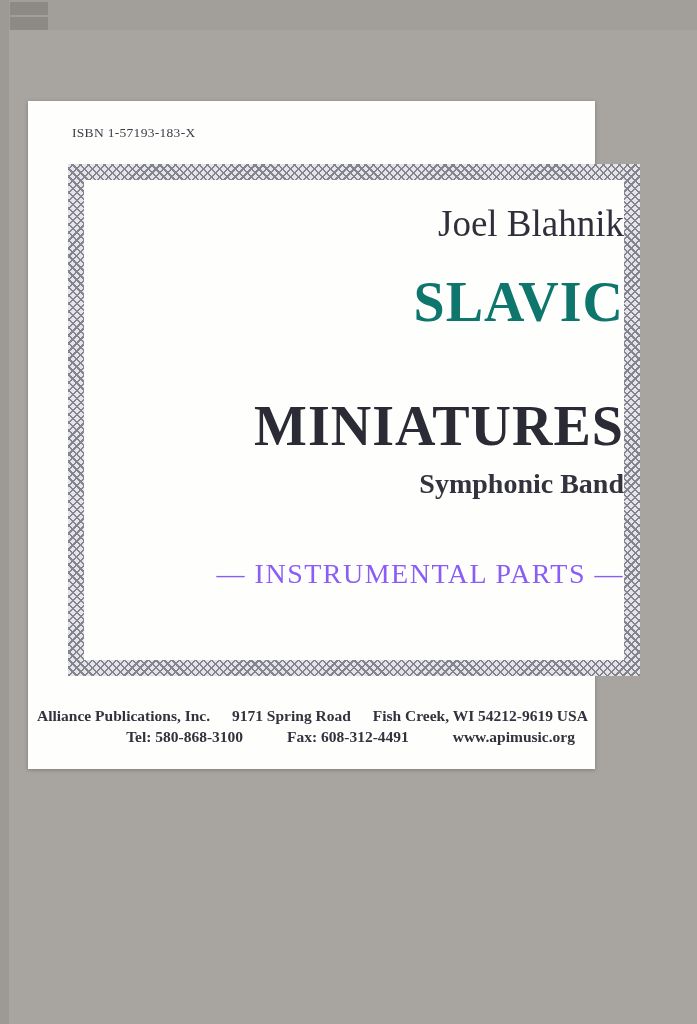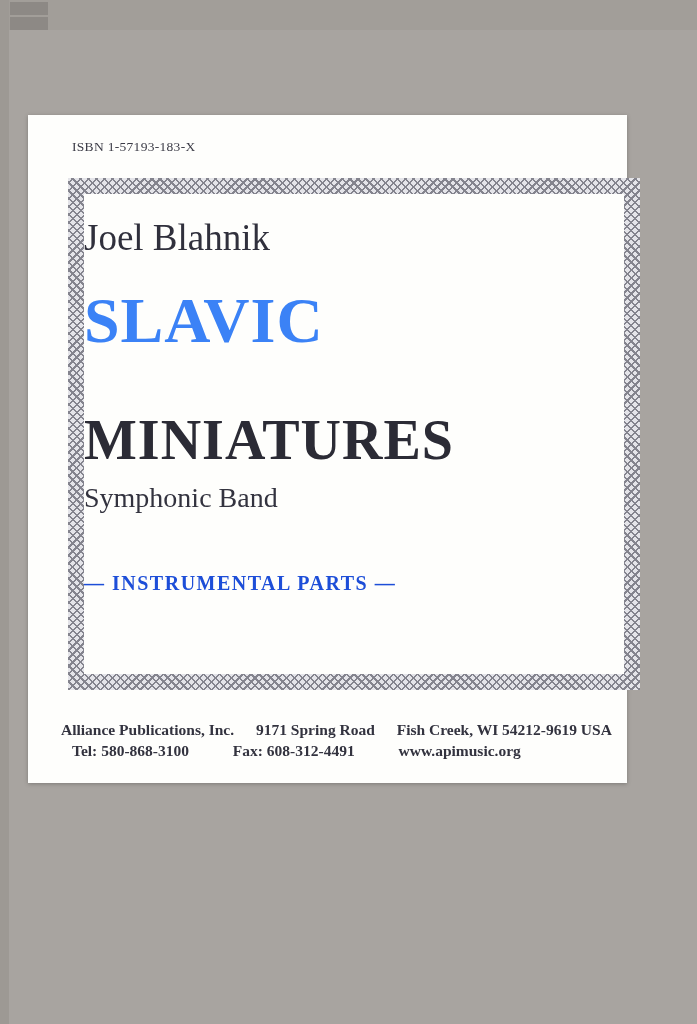--- a/index.html
+++ b/index.html
@@ -18,24 +18,23 @@
   .edge-strip{
     position:absolute;left:0;top:0;width:9px;height:1024px;
     background:#9d9994;
   }
   .scan-mark{
     position:absolute;background:#7c7975;opacity:.55;
   }
   .mark1{left:10px;top:2px;width:38px;height:13px;}
   .mark2{left:10px;top:17px;width:38px;height:13px;}
   .cover-page{
-    position:absolute;left:28px;top:115px;width:567px;height:668px;
+    position:absolute;left:28px;top:101px;width:567px;height:668px;
     background:#fefefc;
     box-shadow:0 1px 4px rgba(0,0,0,.25);
-    padding-left:32px;
   }
   .top-line{
     position:absolute;left:0;top:24px;width:100%;
     display:flex;justify-content:space-between;
     padding:0 44px 0 44px;box-sizing:border-box;
     font-size:13.5px;color:#3b3b46;letter-spacing:.3px;
   }
   .top-right span{margin-left:14px;}
   .lattice-frame{
     position:absolute;left:40px;top:63px;width:572px;height:512px;
@@ -43,50 +42,50 @@
     background-color:#e4e4e9;
     background-image:
       repeating-linear-gradient(45deg,#84848e 0,#84848e 1.6px,rgba(0,0,0,0) 1.6px,rgba(0,0,0,0) 5.6px),
       repeating-linear-gradient(-45deg,#84848e 0,#84848e 1.6px,rgba(0,0,0,0) 1.6px,rgba(0,0,0,0) 5.6px);
   }
   .frame-inner{
     position:absolute;left:16px;top:16px;right:16px;bottom:16px;
     background:#fefefc;
   }
   .frame-content{
-    position:absolute;inset:0;text-align:left;color:#2c2c36;
+    position:absolute;inset:0;text-align:right;color:#2c2c36;
   }
   .composer{
     position:absolute;top:22px;left:0;width:100%;
     font-size:37px;font-weight:400;color:#30303c;
   }
   .title1{
     position:absolute;top:90px;left:0;width:100%;
-    font-size:64px;font-weight:700;letter-spacing:1px;color:#3b82f6;
+    font-size:56px;font-weight:700;letter-spacing:1px;color:#0f766e;
   }
   .title2{
     position:absolute;top:168px;left:0;width:100%;
     font-size:56px;font-weight:700;letter-spacing:1px;color:#2b2b35;margin-top:46px;
   }
   .for-label{
     position:absolute;top:258px;left:0;width:100%;
     font-size:25px;font-weight:700;color:#33333f;
   }
   .ensemble{
     position:absolute;top:288px;left:0;width:100%;
-    font-size:28px;font-weight:400;color:#33333f;
+    font-size:28px;font-weight:700;color:#33333f;
   }
   .parts-label{
     position:absolute;top:378px;left:0;width:100%;
-    font-size:20px;font-weight:700;letter-spacing:1.5px;color:#1d4ed8;
+    font-size:28px;font-weight:400;letter-spacing:1.5px;color:#8b5cf6;
   }
   .footer{
     position:absolute;left:0;bottom:22px;width:100%;
-    text-align:left;color:#33333f;font-weight:700;
-    font-size:15.5px;line-height:21px;margin-left:24px;
+    text-align:right;color:#33333f;font-weight:700;
+    font-size:15.5px;line-height:21px;
   }
   .footer .seg{margin:0 9px;}
   .footer .seg2{margin:0 20px;}
   .footer .row{white-space:nowrap;}
 </style>
 </head>
 <body>
 
 <div class="photo-bg"></div>
 <div class="edge-strip"></div>

